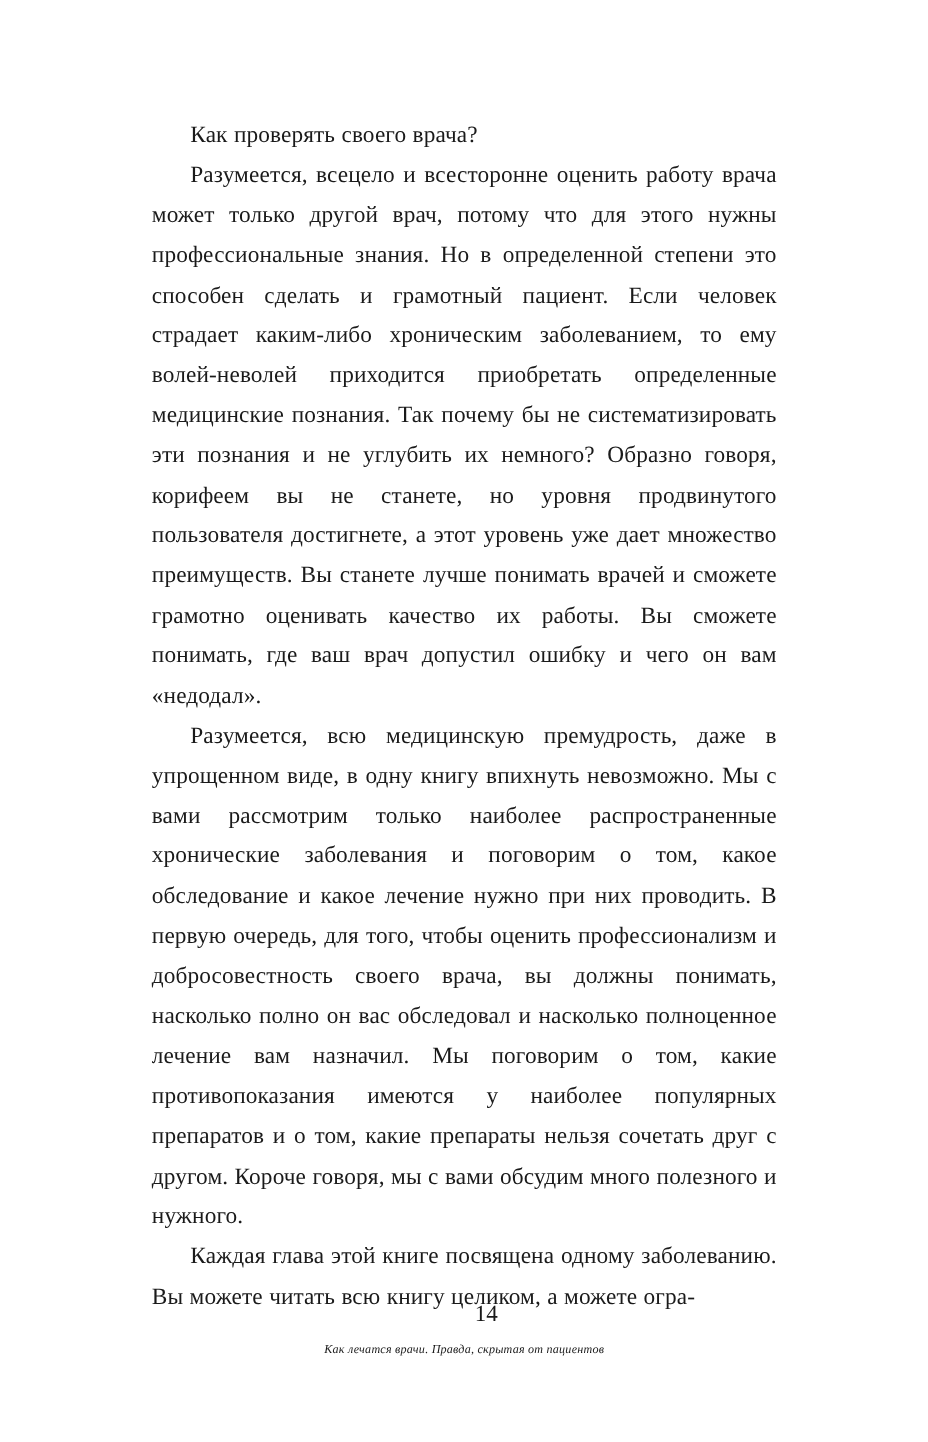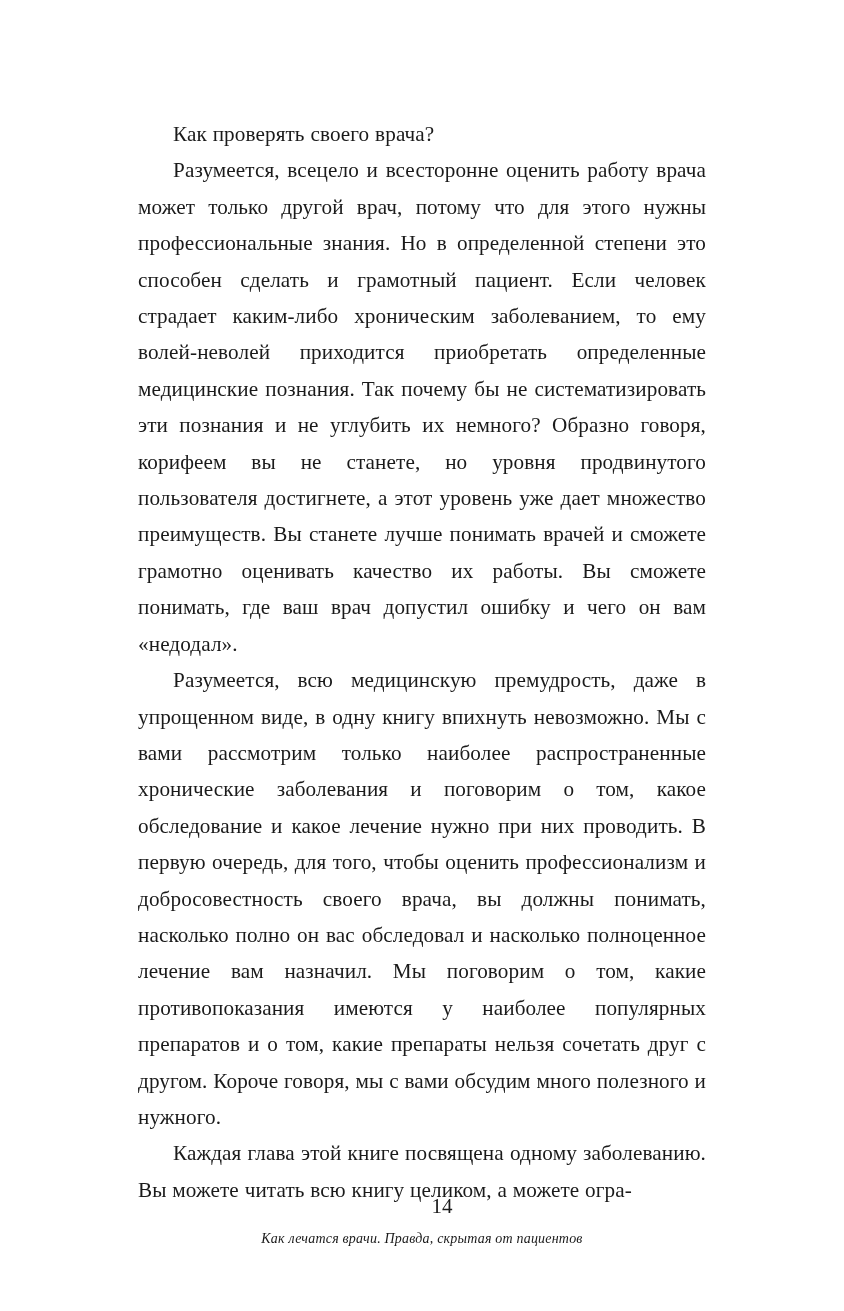--- a/index.html
+++ b/index.html
@@ -10,21 +10,21 @@
   body {
     width: 844px;
     height: 1311px;
     position: relative;
     font-family: "Liberation Serif", "DejaVu Serif", serif;
     color: #1a1a1a;
     overflow: hidden;
   }
   .page {
     position: absolute;
-    top: 12px;
+    top: 0;
     left: 0;
     width: 844px;
     height: 1287px;
     background: #ffffff;
   }
   .text-block {
     position: absolute;
     left: 138px;
     top: 104px;
     width: 568px;
@@ -50,21 +50,21 @@
   }
   .page-number {
     top: 1181px;
     font-size: 21px;
     line-height: 26px;
     color: #1a1a1a;
     margin-left: 20px;
   }
   .running-title {
     top: 1216px;
-    font-size: 14px;
+    font-size: 11px;
     line-height: 22px;
     font-style: italic;
     color: #1a1a1a;
     letter-spacing: 0.2px;
   }
 </style>
 </head>
 <body>
 
 <div class="page">

